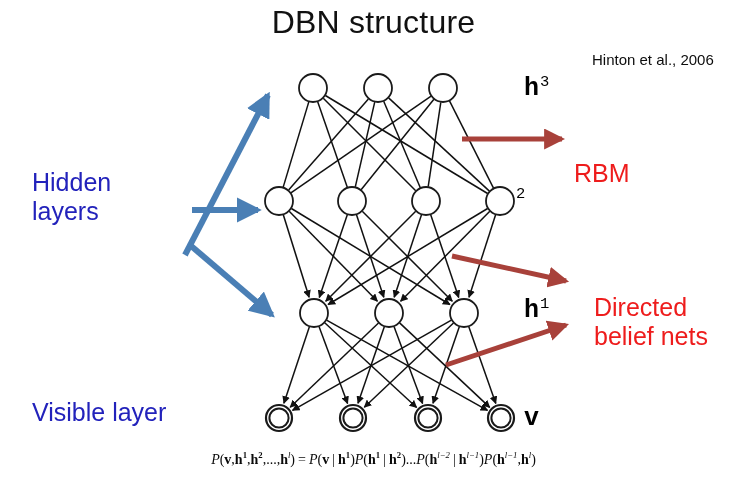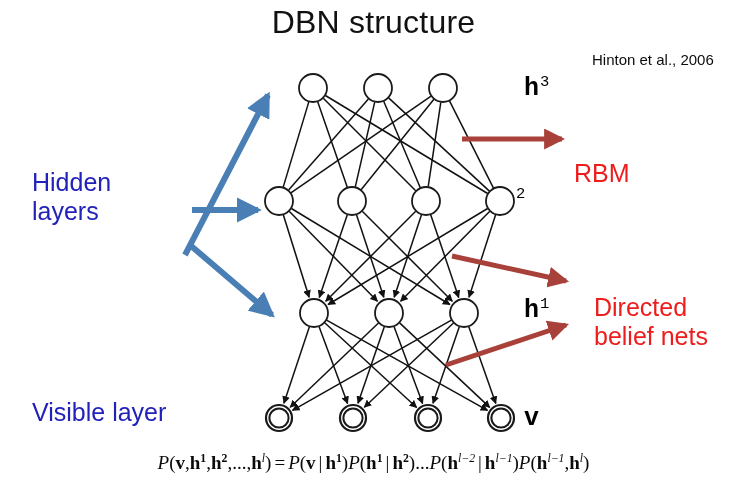--- a/index.html
+++ b/index.html
@@ -89,21 +89,21 @@
     left: 0;
     top: 0;
   }
   #formula {
     position: absolute;
     left: 0;
     top: 452px;
     width: 747px;
     text-align: center;
     font-family: "Liberation Serif", serif;
-    font-size: 19px;
+    font-size: 14px;
     color: #0a0a0a;
     white-space: nowrap;
   }
   #formula .it { font-style: italic; }
   #formula .bf { font-weight: 700; font-style: normal; }
   #formula sup {
     font-size: 0.62em;
     vertical-align: super;
     line-height: 0;
   }

